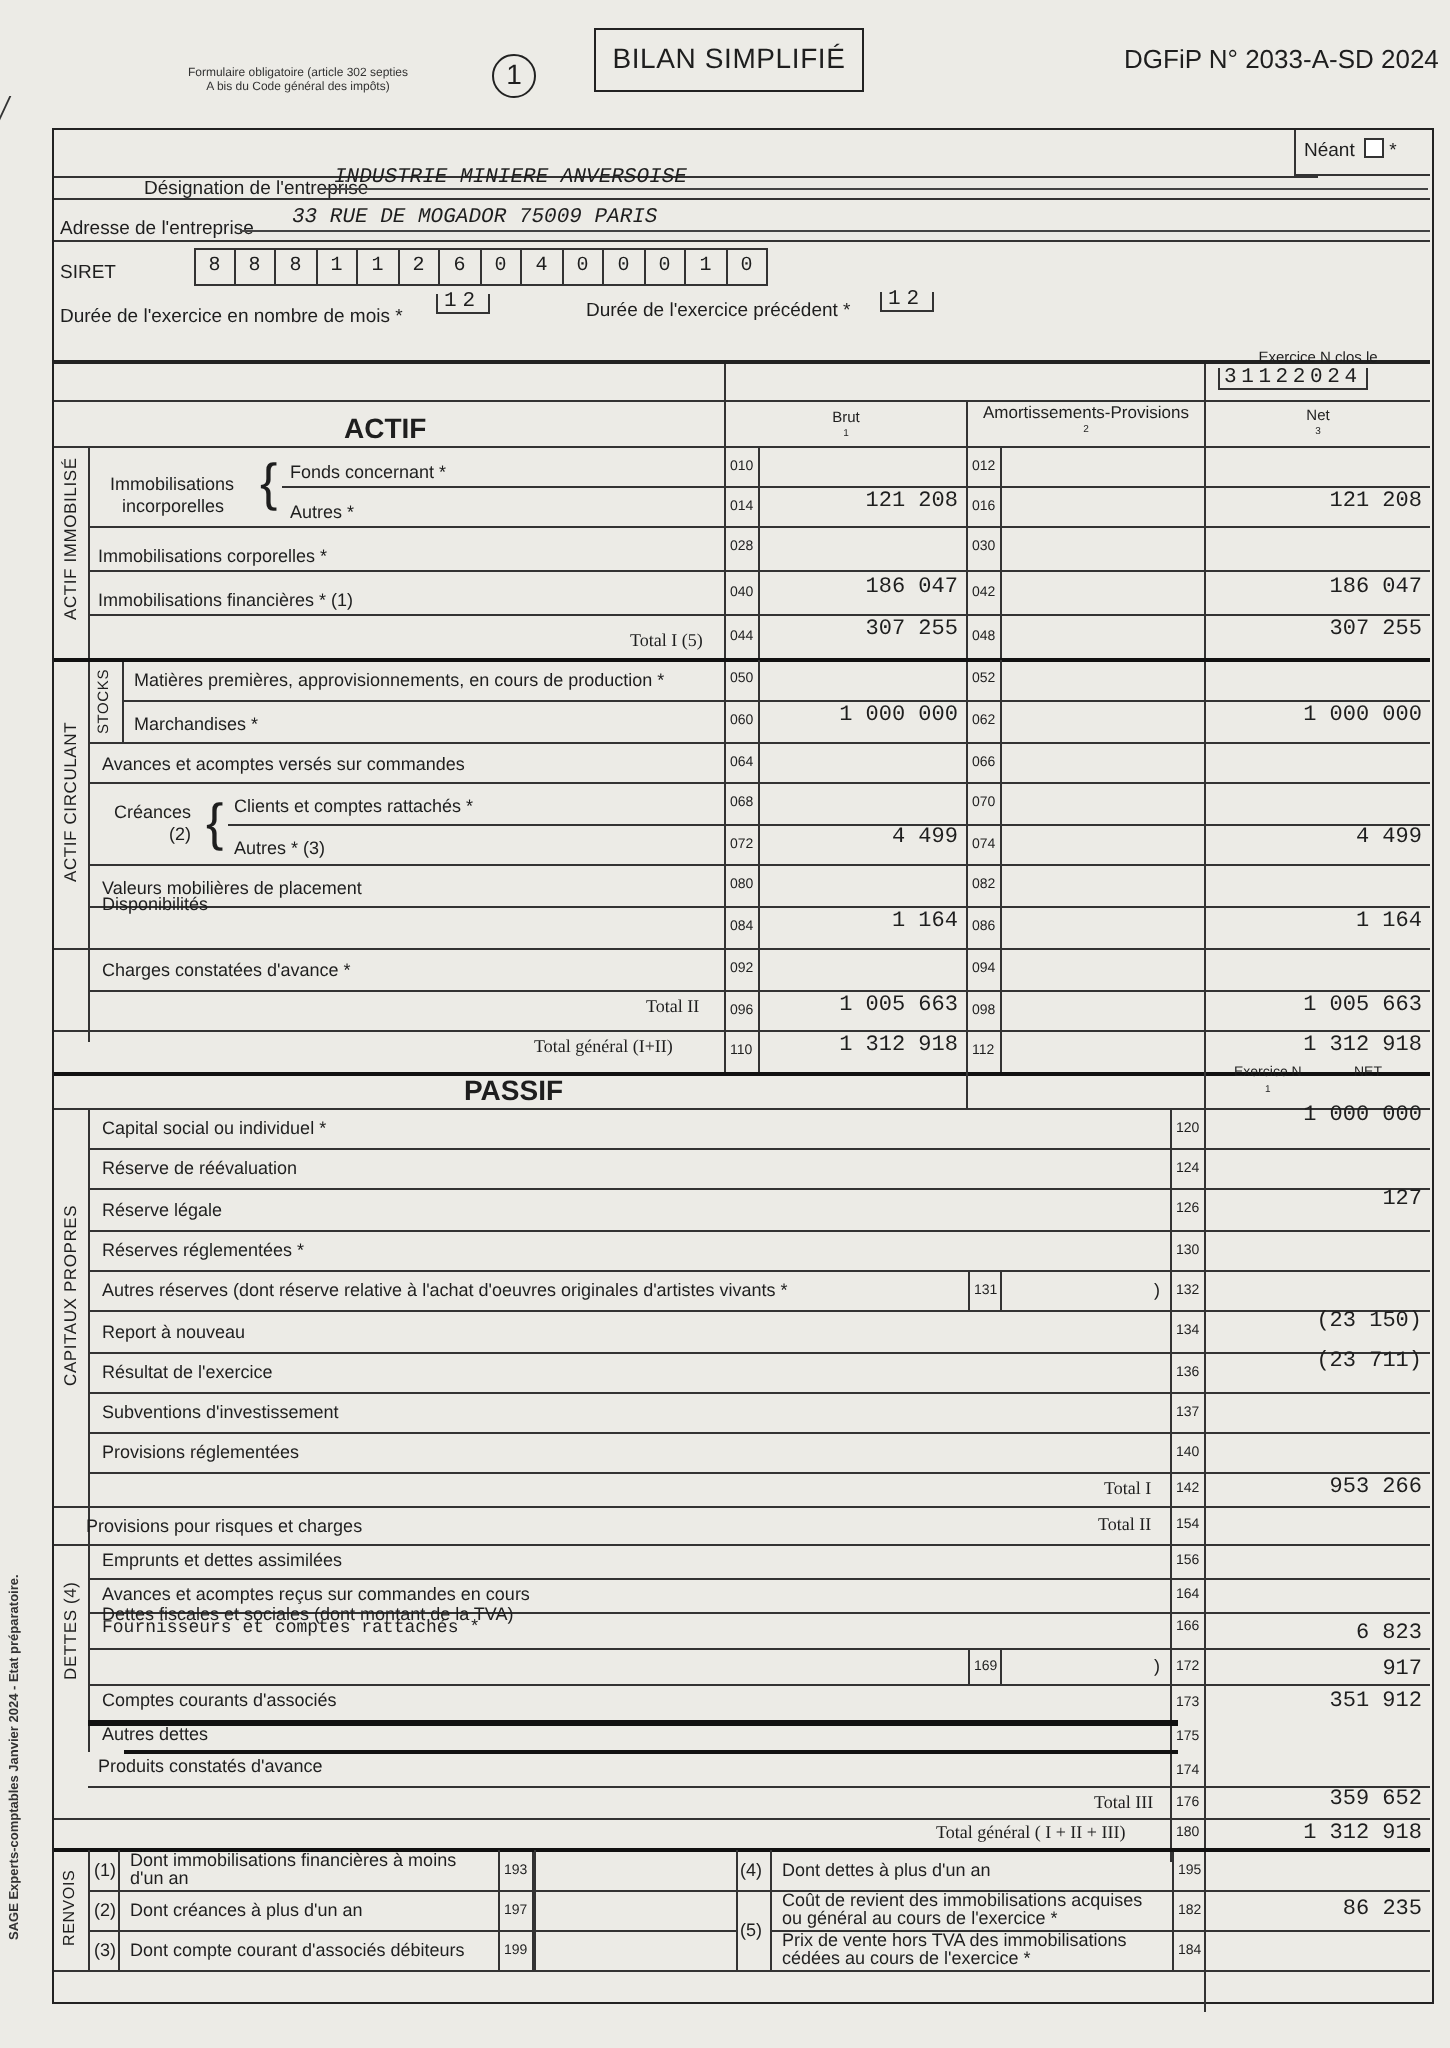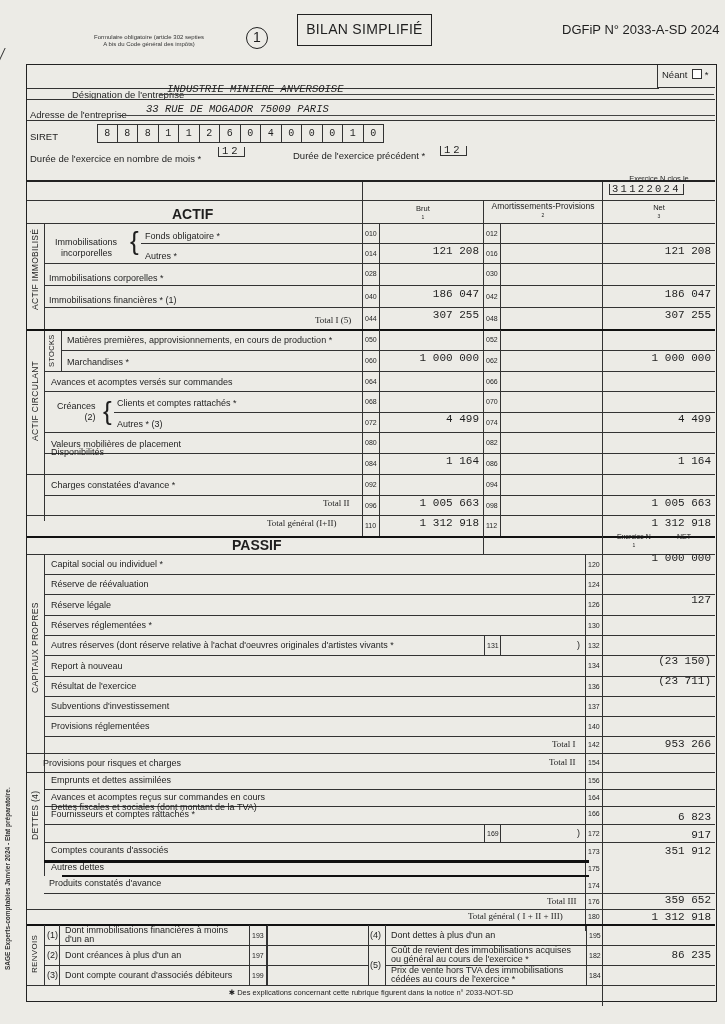--- a/index.html
+++ b/index.html
@@ -19,21 +19,21 @@
   .hdr-title { position: absolute; left: 297px; top: 14px; width: 135px; height: 32px; border: 1.5px solid #222; font-size: 14px; text-align: center; line-height: 29px; letter-spacing: 0.3px; }
   .hdr-ref { position: absolute; left: 562px; top: 22px; font-size: 13px; }
   .hdr-mark { position: absolute; left: 0; top: 48px; width: 10px; height: 20px; border-left: 1.5px solid #333; transform: skewX(-25deg); }
 
   .side-sage { position: absolute; left: 4px; top: 790px; width: 12px; height: 180px; }
   .side-sage span { position: absolute; left: 0; top: 180px; transform-origin: 0 0; transform: rotate(-90deg); font-size: 6.5px; font-weight: bold; white-space: nowrap; color: #333; }
 
   
   .frame { position: absolute; left: 26px; top: 64px; width: 691px; height: 938px; border: 1.5px solid #222; background: #ecebe6; }
   .id-block { position: absolute; left: 0; top: 0; width: 688px; height: 117px; border-bottom: 2px solid #222; }
-  .neant { position: absolute; right: 0; top: 0; width: 58px; height: 23px; border-left: 1px solid #333; border-bottom: 1px solid #333; font-size: 9.5px; padding: 4px 0 0 4px; }
+  .neant { position: absolute; right: 0; top: 0; width: 68px; height: 23px; border-left: 1px solid #333; border-bottom: 1px solid #333; font-size: 9.5px; padding: 4px 0 0 4px; }
   .neant .box { display: inline-block; width: 10px; height: 10px; border: 1px solid #333; vertical-align: -1px; margin-left: 2px; background: #fff; }
   .id-label { position: absolute; font-size: 9.5px; }
   .id-line { position: absolute; height: 1px; background: #444; }
   .id-value { position: absolute; font-size: 10.5px; font-style: italic; }
   .siret-boxes { position: absolute; left: 70px; top: 59px; display: flex; }
   .siret-boxes span { width: 20.5px; height: 19px; border: 1px solid #333; border-left: none; font-size: 10px; text-align: center; line-height: 18px; }
   .siret-boxes span:first-child { border-left: 1px solid #333; }
   .bracket-val { position: absolute; font-size: 10.5px; border-bottom: 1px solid #333; border-left: 1px solid #333; border-right: 1px solid #333; height: 10px; line-height: 8px; padding: 0 3px; letter-spacing: 3px; }
   .lbl { position: absolute; font-size: 9px; white-space: nowrap; }
   .code { position: absolute; font-size: 7px; border-right: 1px solid #333; width: 17px; text-align: left; padding-left: 2px; }
@@ -140,21 +140,21 @@
       <div>Immobilisations</div>
       <div style="padding-left:6px">incorporelles</div>
     </div>
   <div class="brace" style="left:103px;top:163px;">{</div>
   <div class="hline" style="left:114px;top:178px;width:574px;"></div>
   <div class="hline" style="left:17px;top:198px;width:671px;"></div>
   <div class="hline" style="left:17px;top:220px;width:671px;"></div>
   <div class="hline" style="left:17px;top:242px;width:671px;"></div>
 
   <div>
-    <div class="lbl" style="left:118px;top:166px;">Fonds obligatoire *</div>
+    <div class="lbl" style="left:118px;top:166px;">Fonds concernant *</div>
     <div class="code" style="left:336px;top:159px;height:19px;line-height:19px;">010</div>
     <div class="val mono" style="left:354px;top:163px;width:98px;"></div>
     <div class="code" style="left:457px;top:159px;height:19px;line-height:19px;">012</div>
     <div class="val mono" style="left:475px;top:163px;width:96px;"></div>
     <div class="val mono" style="left:576px;top:163px;width:108px;"></div>
   </div>
   <div>
     <div class="lbl" style="left:118px;top:186px;">Autres *</div>
     <div class="code" style="left:336px;top:179px;height:19px;line-height:19px;">014</div>
     <div class="val mono" style="left:354px;top:180px;width:98px;">121 208</div>
@@ -387,21 +387,21 @@
     <div class="lbl" style="left:24px;top:710px;">Emprunts et dettes assimilées</div>
     <div class="code" style="left:559px;top:708px;height:16px;line-height:16px;">156</div>
     <div class="val mono" style="left:576px;top:708px;width:108px;"></div>
   </div>
   <div>
     <div class="lbl" style="left:24px;top:727px;">Avances et acomptes reçus sur commandes en cours</div>
     <div class="code" style="left:559px;top:725px;height:16px;line-height:16px;">164</div>
     <div class="val mono" style="left:576px;top:725px;width:108px;"></div>
   </div>
   <div>
-    <div class="lbl" style="left:24px;top:744px;">Fournisseurs et comptes rattachés *</div>
+    <div class="lbl" style="left:24px;top:744px;font-family:Liberation Mono, monospace;">Fournisseurs et comptes rattachés *</div>
     <div class="code" style="left:559px;top:742px;height:17px;line-height:14px;">166</div>
     <div class="val mono" style="left:576px;top:746px;width:108px;">6 823</div>
   </div>
   <div>
     <div class="lbl" style="left:24px;top:737px;">Dettes fiscales et sociales (dont montant de la TVA)</div>
     <div class="code" style="left:457px;top:760px;height:17px;line-height:17px;border-left:1px solid #333;">169</div>
     <div class="val mono" style="left:476px;top:761px;width:70px;"></div>
     <div class="lbl" style="left:550px;top:763px;">)</div>
     <div class="code" style="left:559px;top:760px;height:17px;line-height:17px;">172</div>
     <div class="val mono" style="left:576px;top:764px;width:108px;">917</div>
@@ -473,14 +473,13 @@
     <div class="lbl" style="left:364px;top:881px;line-height:9px;white-space:normal;width:192px;">Coût de revient des immobilisations acquises ou général au cours de l'exercice *</div>
     <div class="code" style="left:559px;top:881px;height:19px;line-height:19px;border-left:1px solid #333;">182</div>
     <div class="val mono" style="left:576px;top:884px;width:108px;">86 235</div>
   </div>
   <div>
     <div class="lbl" style="left:364px;top:901px;line-height:9px;white-space:normal;width:192px;">Prix de vente hors TVA des immobilisations cédées au cours de l'exercice *</div>
     <div class="code" style="left:559px;top:901px;height:19px;line-height:19px;border-left:1px solid #333;">184</div>
     <div class="val mono" style="left:576px;top:903px;width:108px;"></div>
   </div>
 
-  <div class="lbl" style="left:0;top:923px;width:688px;text-align:center;font-size:7.5px;">✱ Des explications concernant cette rubrique figurent dans la notice n° 2033-NOT-SD</div>
 </div>
 
 </body></html>

